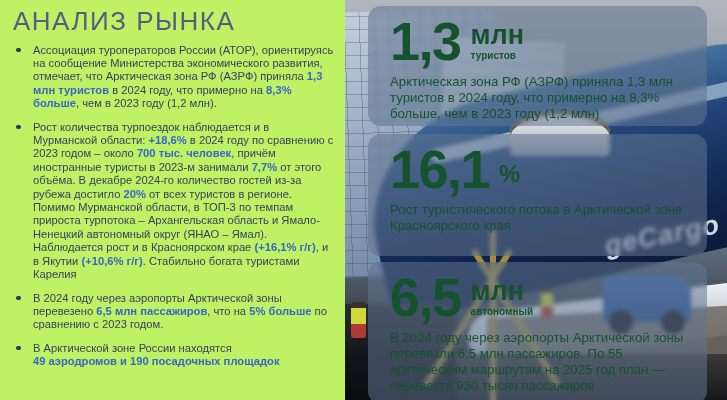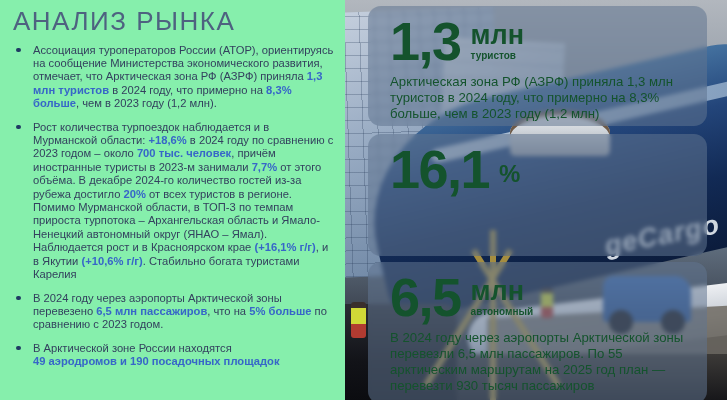--- a/index.html
+++ b/index.html
@@ -1,21 +1,21 @@
 <!DOCTYPE html>
 <html><head>
 <meta charset="utf-8">
 <style>
   html,body{margin:0;padding:0;background:#e8e8e8;}
   .slide{
     position:relative;width:727px;height:400px;overflow:hidden;background:#ffffff;
     font-family:"Liberation Sans","DejaVu Sans",sans-serif;
   }
   
-  .left{position:absolute;left:0;top:0;width:345px;height:400px;background:#86efac;overflow:hidden;}
+  .left{position:absolute;left:0;top:0;width:345px;height:400px;background:#bef264;overflow:hidden;}
   .title{
     margin:7px 0 0 13px;font-size:26px;font-weight:300;letter-spacing:1.5px;
     color:#4e6280;line-height:1.1;
   }
   ul.bullets{list-style:none;margin:8px 6px 0 0;padding:0 4px 0 14px;}
   ul.bullets li{
     position:relative;padding-left:19px;margin-bottom:10px;
     font-size:11.2px;line-height:13.4px;color:#33415e;
   }
   ul.bullets li::before{
@@ -151,20 +151,21 @@
     </div>
 
     <div class="card card-2">
       <div class="stat-row">
         <span class="stat-value">16,1</span>
         <span class="unit-block">
           <span class="unit">%</span>
 
         </span>
       </div>
+      <p class="stat-desc">Рост туристического потока в Арктической зоне Красноярского края</p>
     </div>
 
     <div class="card card-3">
       <div class="stat-row">
         <span class="stat-value">6,5</span>
         <span class="unit-block">
           <span class="unit">млн</span>
           <span class="unit-sub">автономный</span>
         </span>
       </div>

